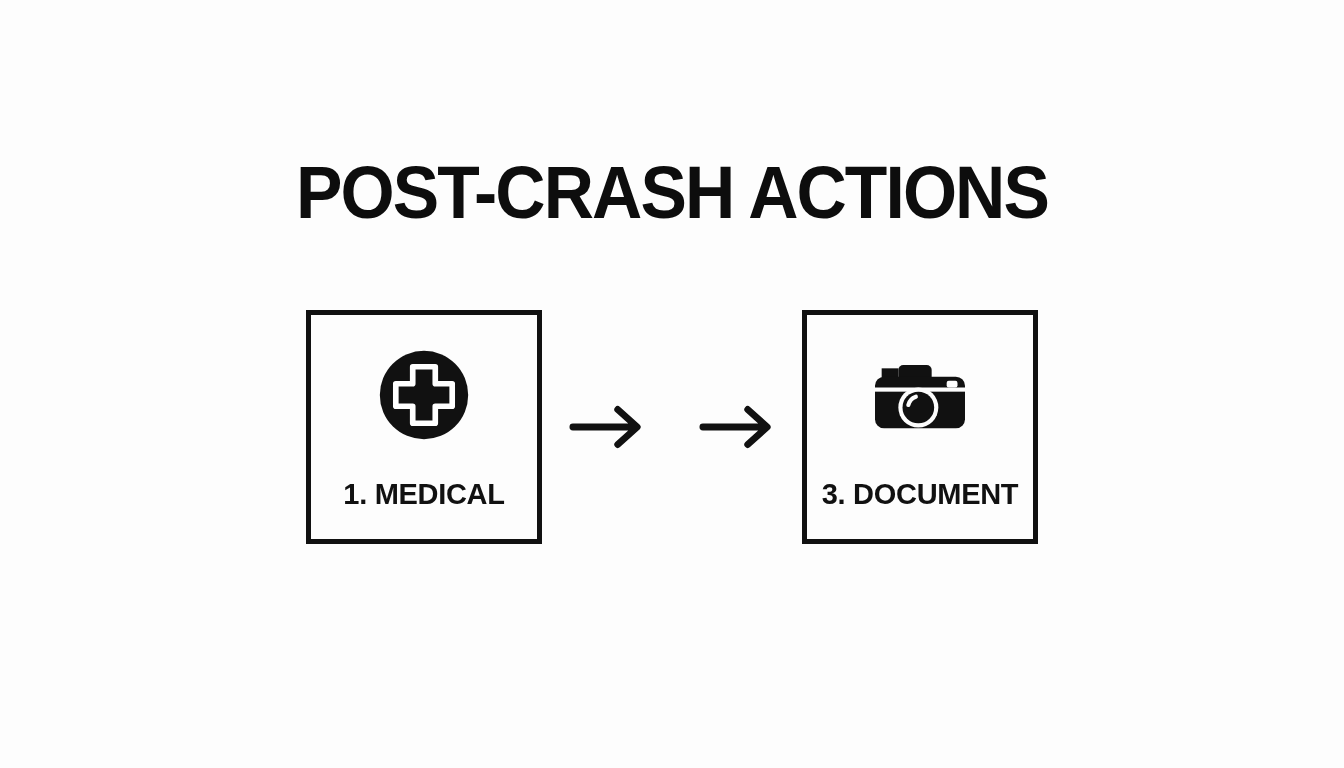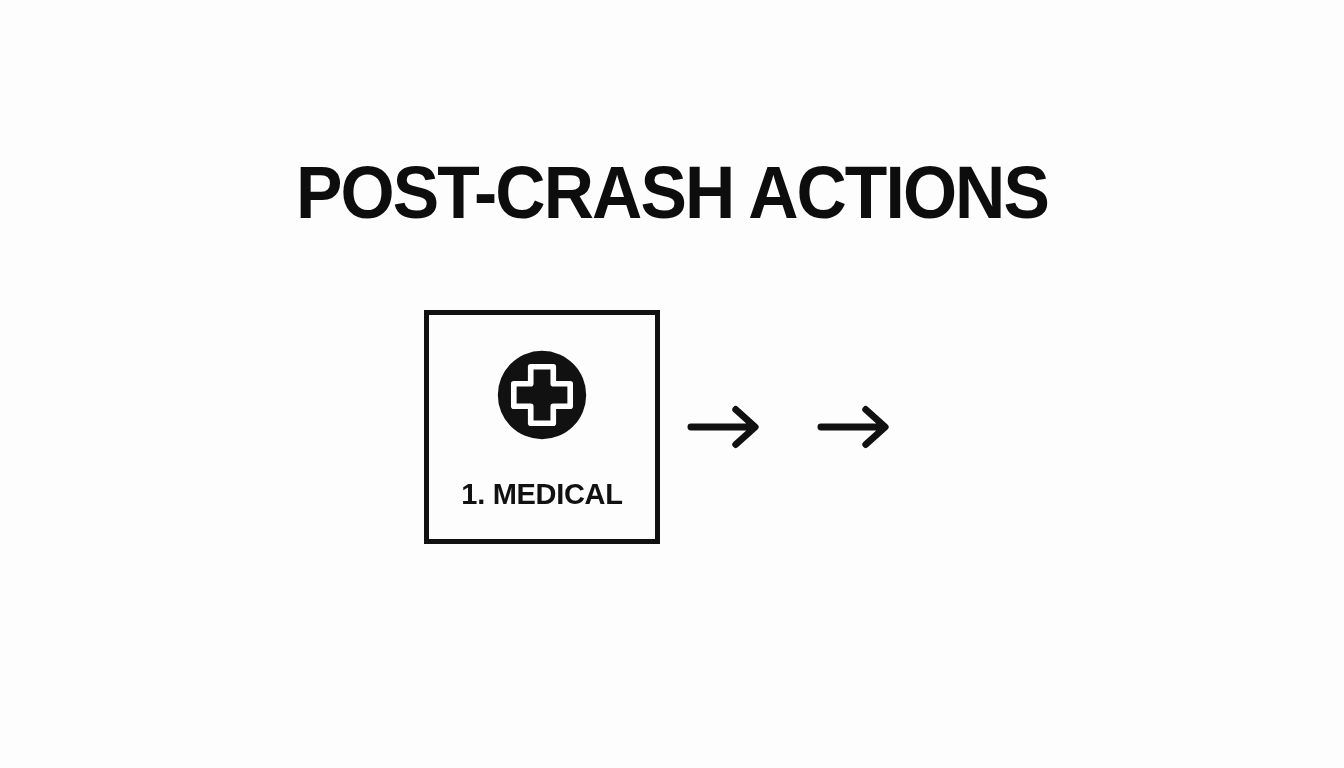--- a/index.html
+++ b/index.html
@@ -95,15 +95,30 @@
       </svg>
     </div>
 
 
     <div class="connector">
       <svg width="76" height="52" viewBox="0 0 78 52" aria-hidden="true">
         <path d="M4 26 H68 M50 8 L70 26 L50 44" fill="none" stroke="#111111" stroke-width="7" stroke-linecap="round" stroke-linejoin="round"></path>
       </svg>
     </div>
 
+    <div class="step-box">
+      <div class="icon-wrap">
+        <svg width="100" height="80" viewBox="0 0 120 96" aria-hidden="true">
+          <rect x="14" y="16" width="20" height="12" fill="#111111"></rect>
+          <path d="M34 28 V18 a6 6 0 0 1 6 -6 h28 a6 6 0 0 1 6 6 v10 Z" fill="#111111"></path>
+          <rect x="6" y="26" width="108" height="62" rx="11" fill="#111111"></rect>
+          <rect x="6" y="39" width="108" height="5" fill="#fdfdfd"></rect>
+          <rect x="92" y="31" width="13" height="8" rx="2.5" fill="#fdfdfd"></rect>
+          <circle cx="58" cy="63" r="24" fill="#fdfdfd"></circle>
+          <circle cx="58" cy="63" r="19" fill="#111111"></circle>
+          <path d="M46 60 A14 14 0 0 1 55 50" fill="none" stroke="#fdfdfd" stroke-width="5" stroke-linecap="round"></path>
+        </svg>
+      </div>
+      <div class="step-label">3. DOCUMENT</div>
+    </div>
 
   </div>
 </div>
 
 </body></html>

